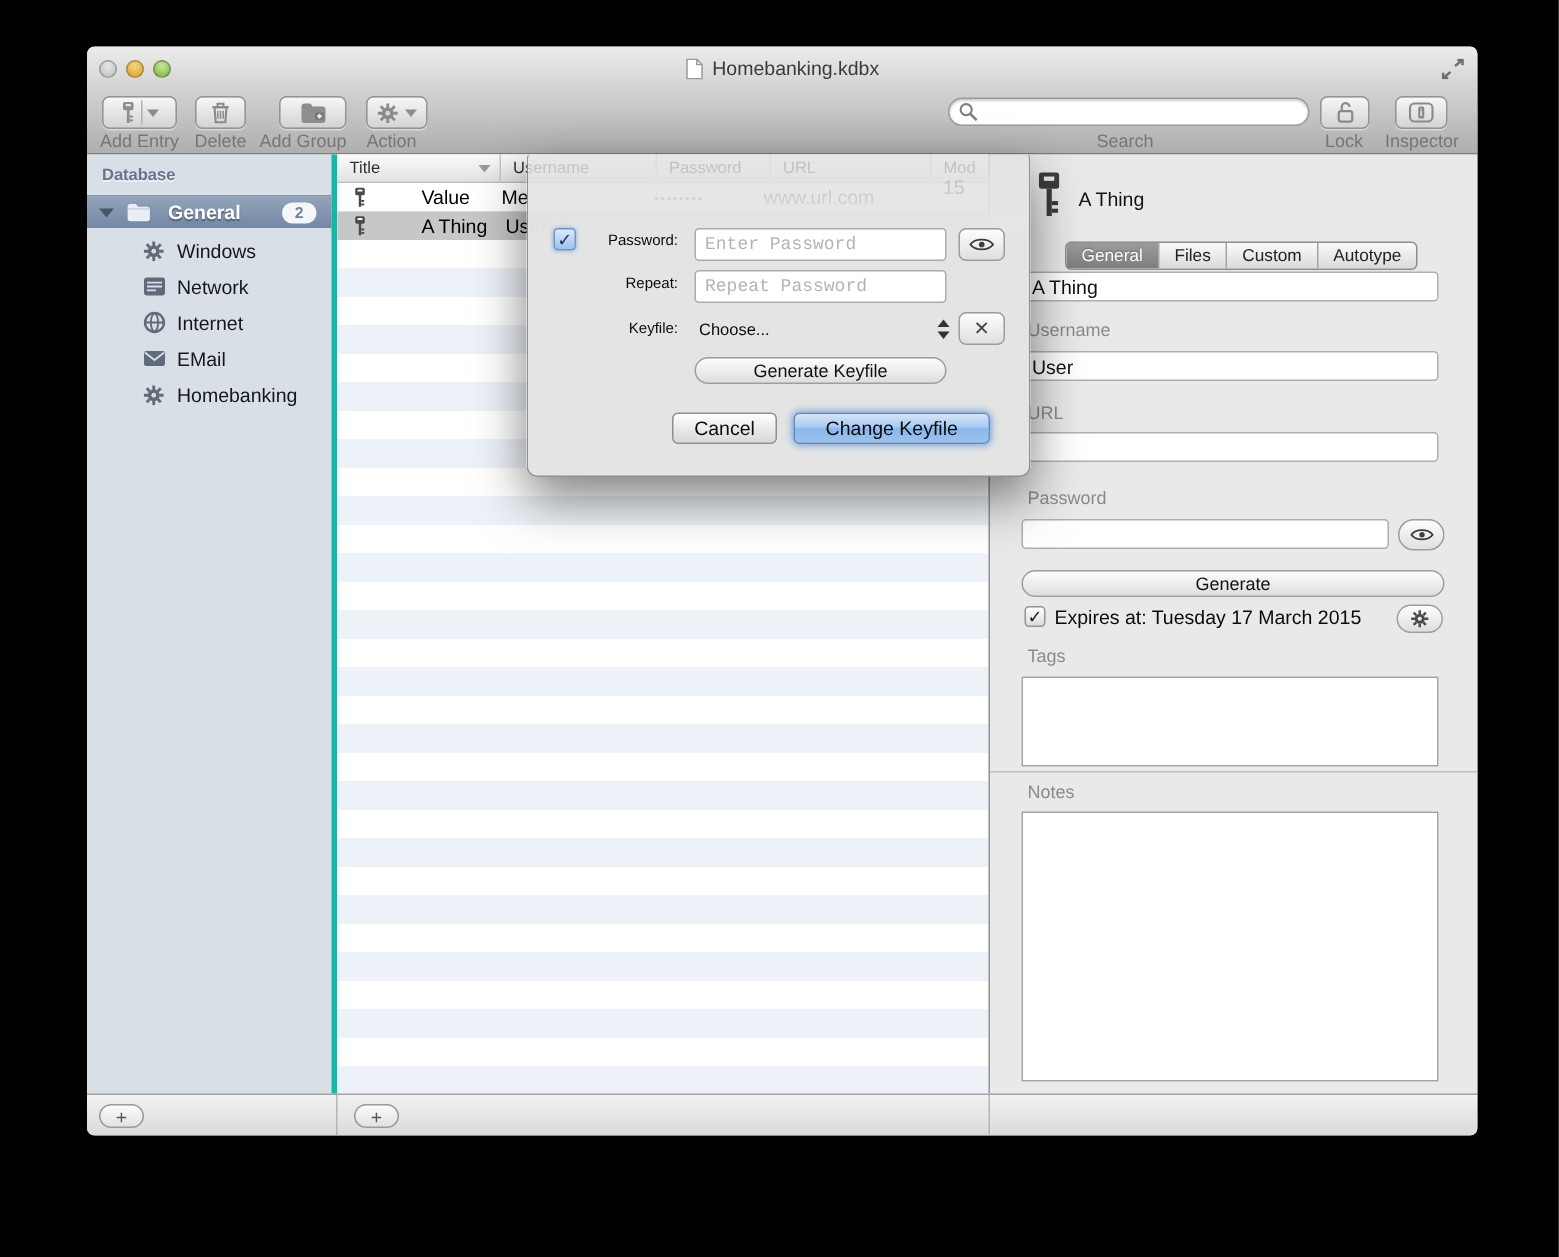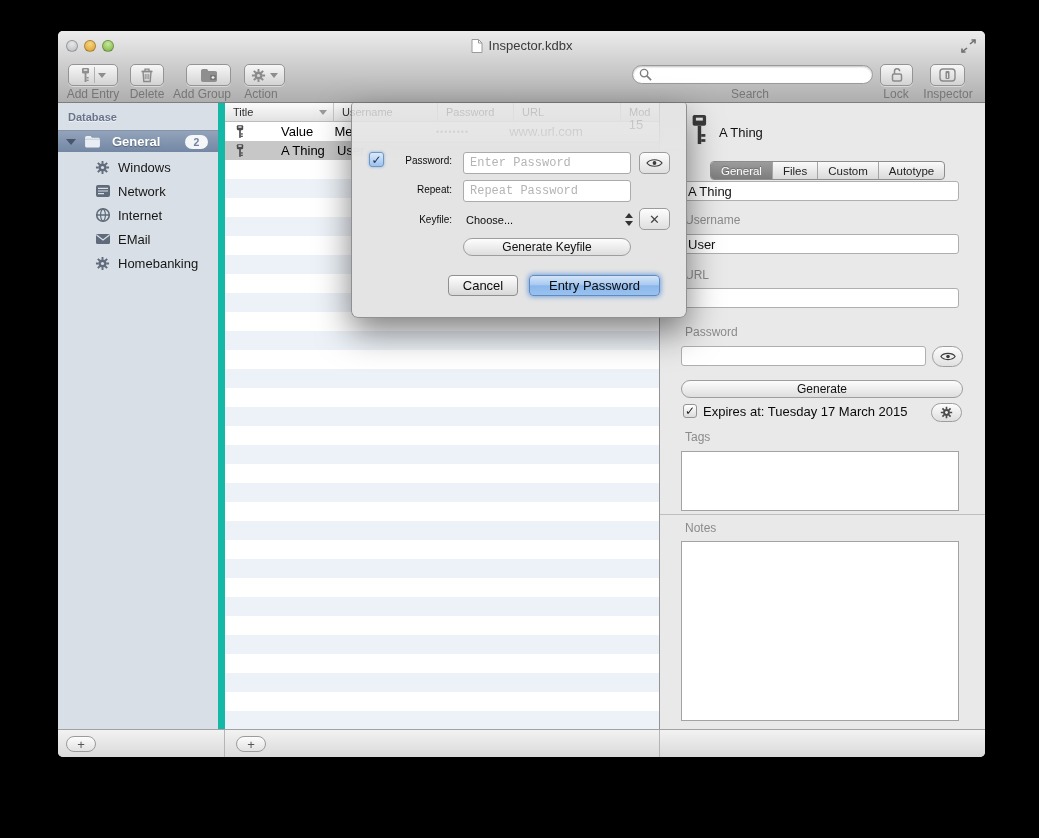--- a/index.html
+++ b/index.html
@@ -33,21 +33,21 @@
   .arrow-down { width:0; height:0; border-left:4px solid transparent; border-right:4px solid transparent;
     border-top:5px solid #8d8d8d; }
   .search-pill { position:absolute; left:574px; top:5px; width:241px; height:19px;
     border:1px solid #9a9a9a; border-radius:10px; background:#fff;
     box-shadow:inset 0 1px 2px rgba(0,0,0,.25); display:flex; align-items:center; padding:0 6px; }
   .search-pill input { border:none; outline:none; flex:1; font-size:12px; background:transparent; }
 
   
   .content { position:absolute; left:0; top:72px; right:0; bottom:28px; }
   .sidebar { position:absolute; left:0; top:0; bottom:0; width:167px;
-    background:#d9dfe7; border-right:7px solid #14b8a6; }
+    background:#d9dfe7; border-right:4px solid #14b8a6; }
   .side-header { position:absolute; left:10px; top:8px; font-size:11px; font-weight:bold;
     color:#68748a; text-shadow:0 1px 0 rgba(255,255,255,.6); }
   .group-row { position:absolute; left:0; right:0; top:27px; height:22px;
     background:linear-gradient(180deg,#93a3ba,#7387a4); border-top:1px solid #8494ab;
     display:flex; align-items:center; }
   .disclosure { width:0; height:0; border-left:5px solid transparent; border-right:5px solid transparent;
     border-top:6px solid #47566b; margin-left:8px; }
   .group-label { margin-left:11px; font-size:13px; font-weight:bold; color:#fff;
     text-shadow:0 1px 1px rgba(0,0,0,.35); }
   .badge { position:absolute; right:10px; width:23px; height:14px; border-radius:8px;
@@ -152,21 +152,21 @@
     <div class="tl close"></div>
     <div class="tl min"></div>
     <div class="tl zoom"></div>
     <div class="title-wrap">
       <span>
         <svg width="12" height="14" viewBox="0 0 12 14">
             <path d="M1 .5h6.5L11 4v9.5H1z" fill="#fff" stroke="#9a9a9a"></path>
             <path d="M7.5 .5V4H11" fill="none" stroke="#9a9a9a"></path>
           </svg>
       </span>
-      <span class="title-text">Inspector.kdbx</span>
+      <span class="title-text">Homebanking.kdbx</span>
     </div>
     <div class="fullscreen">
       <svg width="15" height="14" viewBox="0 0 15 14">
           <g stroke="#6e6e6e" stroke-width="1.6" fill="none">
             <path d="M9 5l5-4"></path>
             <path d="M10.5 1H14v3.5"></path>
             <path d="M6 9l-5 4"></path>
             <path d="M4.5 13H1V9.5"></path>
           </g>
         </svg>
@@ -476,16 +476,16 @@
     <div class="choose">Choose...</div>
     <div class="stepper">
         <span class="up"></span>
         <span class="dn"></span>
       </div>
     <div class="sq-btn" style="top:105px;">✕</div>
 
     <div class="pill-btn" style="left:111px;top:135px;width:168px;height:18px;text-align:center;">Generate Keyfile</div>
 
     <div class="btn" style="left:96px;top:172px;width:70px;">Cancel</div>
-    <div class="btn default" style="left:177px;top:172px;width:131px;">Entry Password</div>
+    <div class="btn default" style="left:177px;top:172px;width:131px;">Change Keyfile</div>
   </div>
 
 </div>
 
 </body></html>

